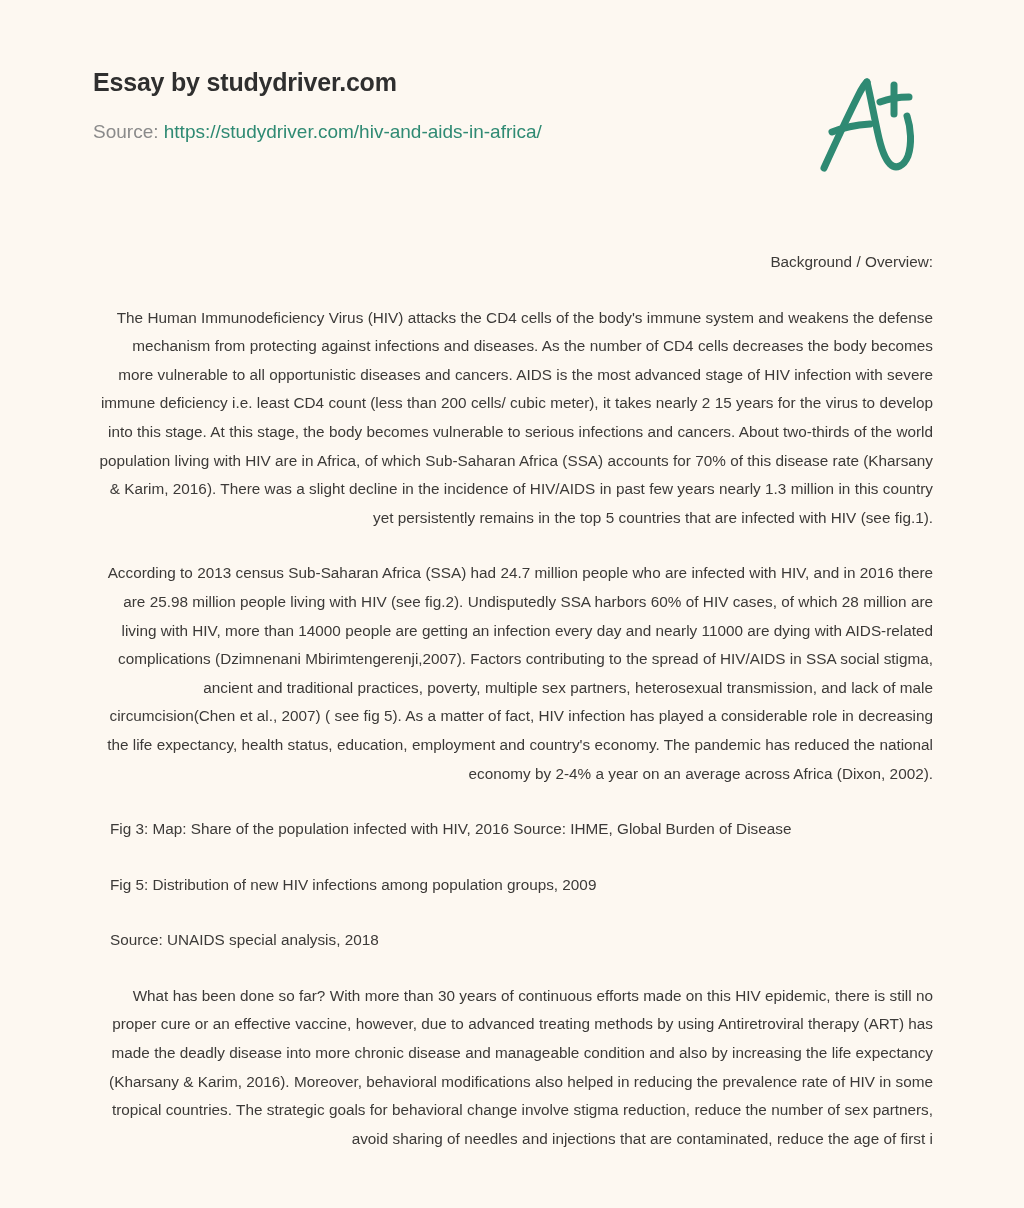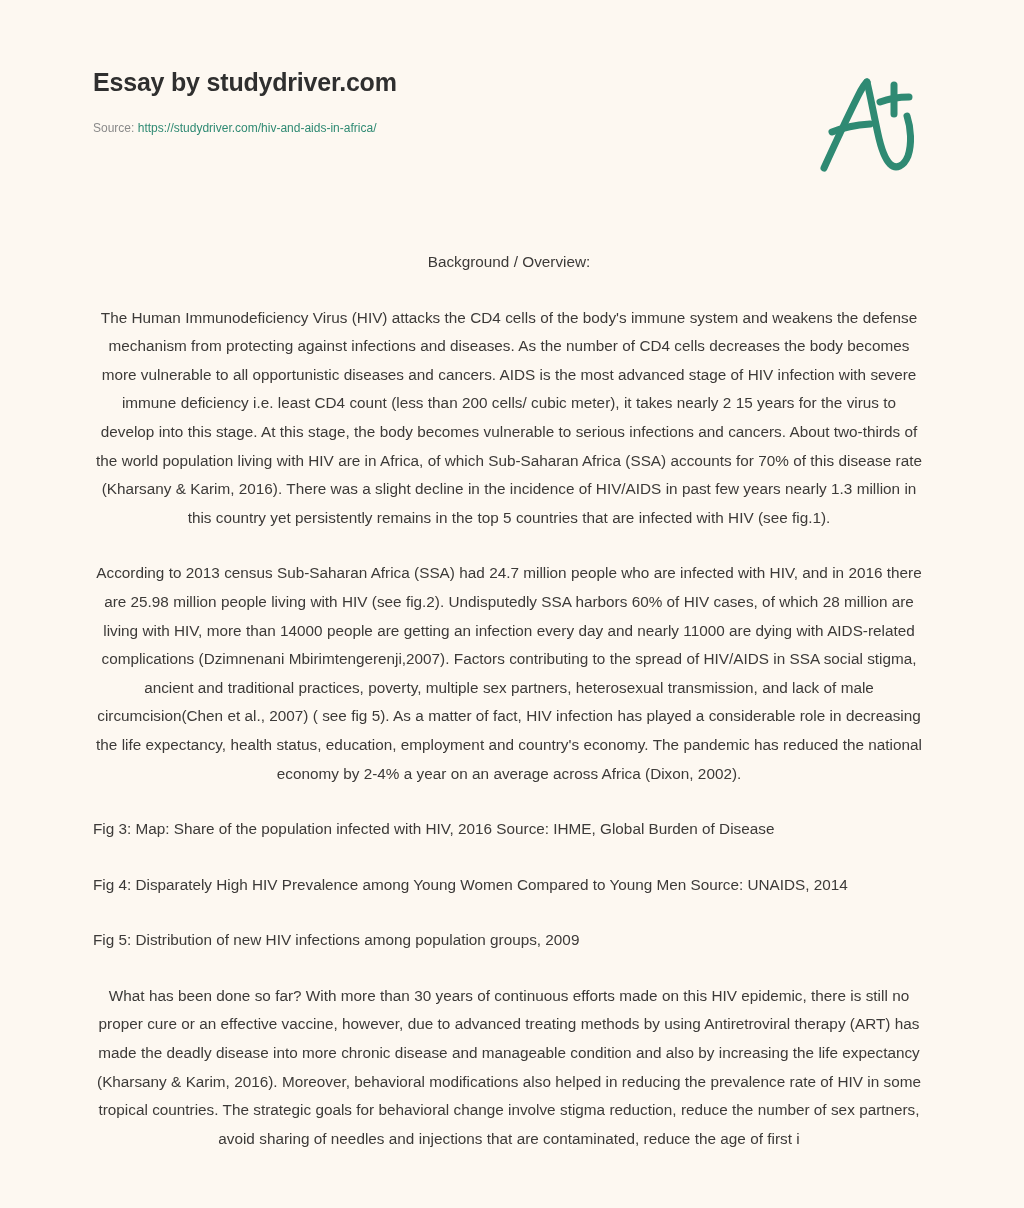--- a/index.html
+++ b/index.html
@@ -41,21 +41,21 @@
     font-weight: bold;
     letter-spacing: -0.2px;
     color: #2f2f2f;
     white-space: nowrap;
   }
 
   .source-line {
     position: absolute;
     left: 93px;
     top: 122px;
-    font-size: 12px;
+    font-size: 19px;
     white-space: nowrap;
     line-height: 1;
   }
   .source-label {
     color: #8a8a8a;
   }
   .source-url {
     color: #2f8a73;
     text-decoration: none;
   }
@@ -87,30 +87,30 @@
     color: #232323;
     margin: 0 0 44px 0;
     letter-spacing: -0.2px;
     line-height: 1.1;
   }
 
   .para {
     font-size: 15.3px;
     line-height: 28.6px;
     color: #3c3a38;
-    margin: 0 8px 27px 0;
-    text-align: center;
+    margin: 0 0 27px 0;
+    text-align: right;
     word-spacing: 0.1px;
   }
 
   .caption {
     font-size: 15.3px;
     line-height: 28.6px;
     color: #3c3a38;
-    margin: 0 0 27px 0;
+    margin: 0 0 27px 17px;
   }
 </style>
 </head>
 <body>
 
 <div class="page">
 
   <div class="header">
 
     <div class="brand-title">Essay by studydriver.com</div>
@@ -144,22 +144,22 @@
 
     <p class="para">Background / Overview:</p>
 
     <p class="para">The Human Immunodeficiency Virus (HIV) attacks the CD4 cells of the body's immune system and weakens the defense mechanism from protecting against infections and diseases. As the number of CD4 cells decreases the body becomes more vulnerable to all opportunistic diseases and cancers. AIDS is the most advanced stage of HIV infection with severe immune deficiency i.e. least CD4 count (less than 200 cells/ cubic meter), it takes nearly 2 15 years for the virus to develop into this stage. At this stage, the body becomes vulnerable to serious infections and cancers. About two-thirds of the world population living with HIV are in Africa, of which Sub-Saharan Africa (SSA) accounts for 70% of this disease rate (Kharsany &amp; Karim, 2016). There was a slight decline in the incidence of HIV/AIDS in past few years nearly 1.3 million in this country yet persistently remains in the top 5 countries that are infected with HIV (see fig.1).</p>
 
     <p class="para">According to 2013 census Sub-Saharan Africa (SSA) had 24.7 million people who are infected with HIV, and in 2016 there are 25.98 million people living with HIV (see fig.2). Undisputedly SSA harbors 60% of HIV cases, of which 28 million are living with HIV, more than 14000 people are getting an infection every day and nearly 11000 are dying with AIDS-related complications (Dzimnenani Mbirimtengerenji,2007). Factors contributing to the spread of HIV/AIDS in SSA social stigma, ancient and traditional practices, poverty, multiple sex partners, heterosexual transmission, and lack of male circumcision(Chen et al., 2007) ( see fig 5). As a matter of fact, HIV infection has played a considerable role in decreasing the life expectancy, health status, education, employment and country's economy. The pandemic has reduced the national economy by 2-4% a year on an average across Africa (Dixon, 2002).</p>
 
 
     <p class="caption">Fig 3: Map: Share of the population infected with HIV, 2016 Source: IHME, Global Burden of Disease</p>
 
-    <p class="caption">Fig 4: Disparately High HIV Prevalence among Young Women Compared to Young Men Source: UNAIDS, 2014</p>
 
     <p class="caption">Fig 5: Distribution of new HIV infections among population groups, 2009</p>
 
+    <p class="caption">Source: UNAIDS special analysis, 2018</p>
 
     <p class="para">What has been done so far? With more than 30 years of continuous efforts made on this HIV epidemic, there is still no proper cure or an effective vaccine, however, due to advanced treating methods by using Antiretroviral therapy (ART) has made the deadly disease into more chronic disease and manageable condition and also by increasing the life expectancy (Kharsany &amp; Karim, 2016). Moreover, behavioral modifications also helped in reducing the prevalence rate of HIV in some tropical countries. The strategic goals for behavioral change involve stigma reduction, reduce the number of sex partners, avoid sharing of needles and injections that are contaminated, reduce the age of first i</p>
 
   </div>
 
 </div>
 
 </body></html>

